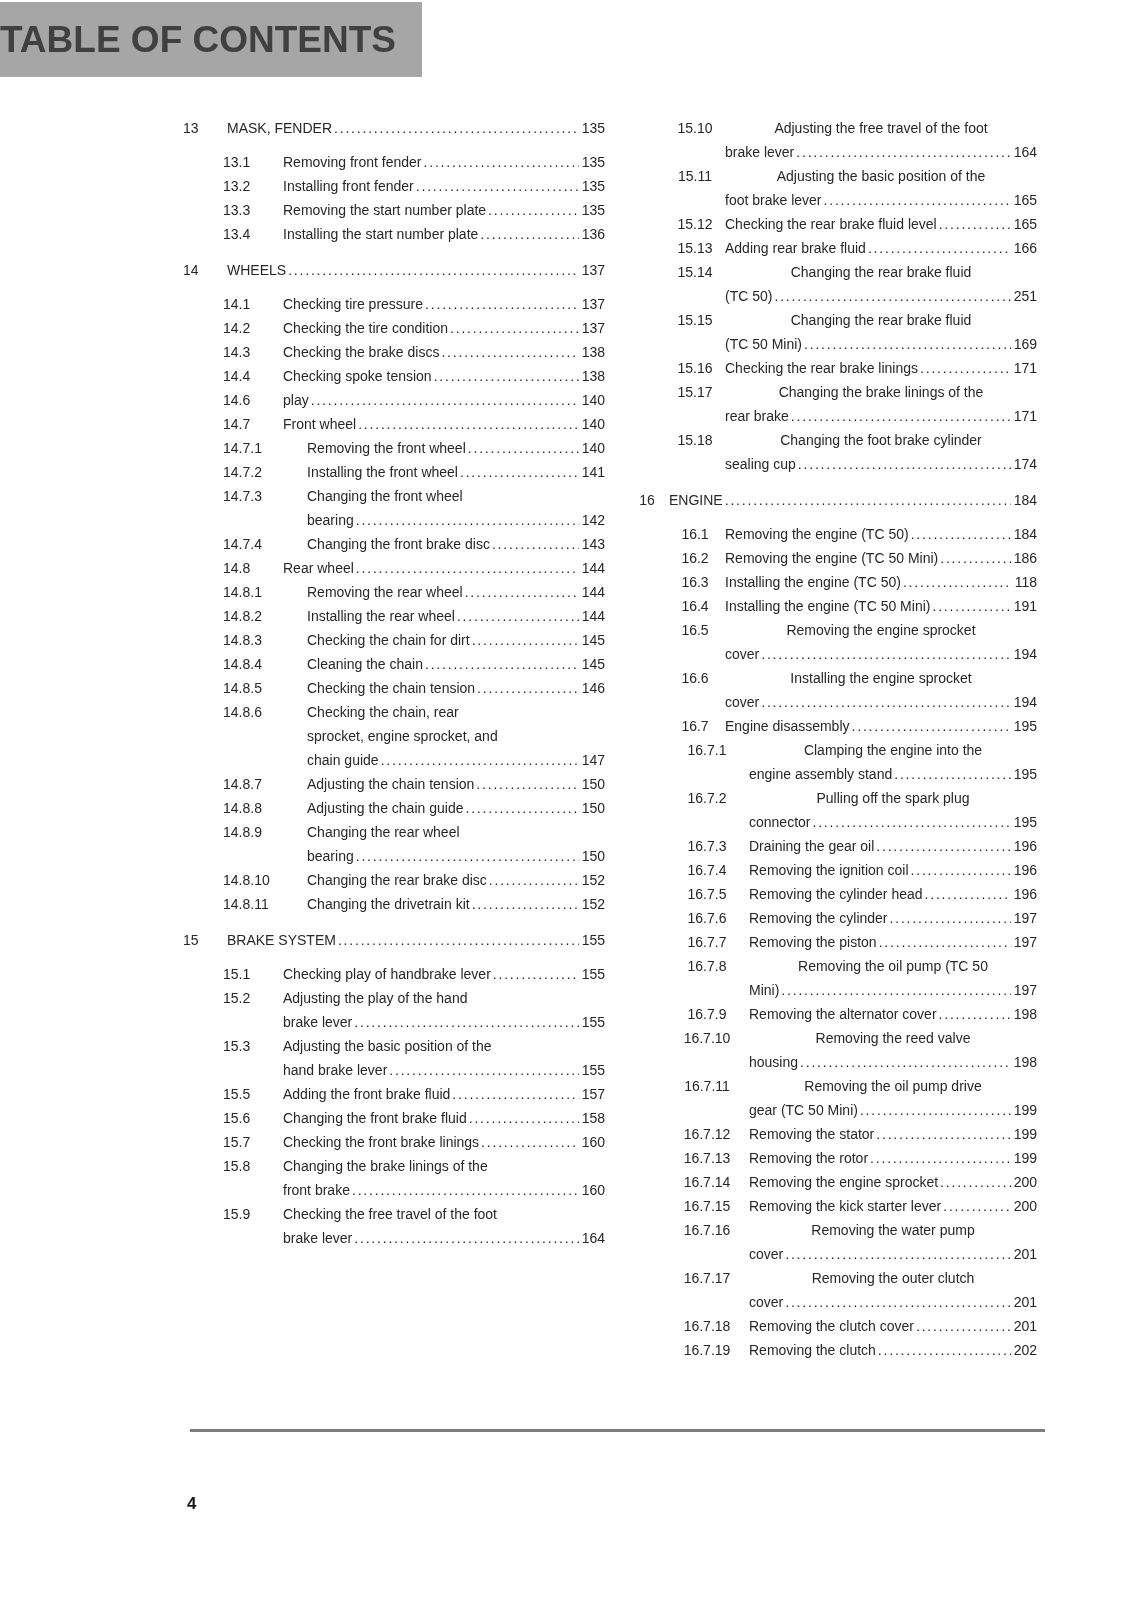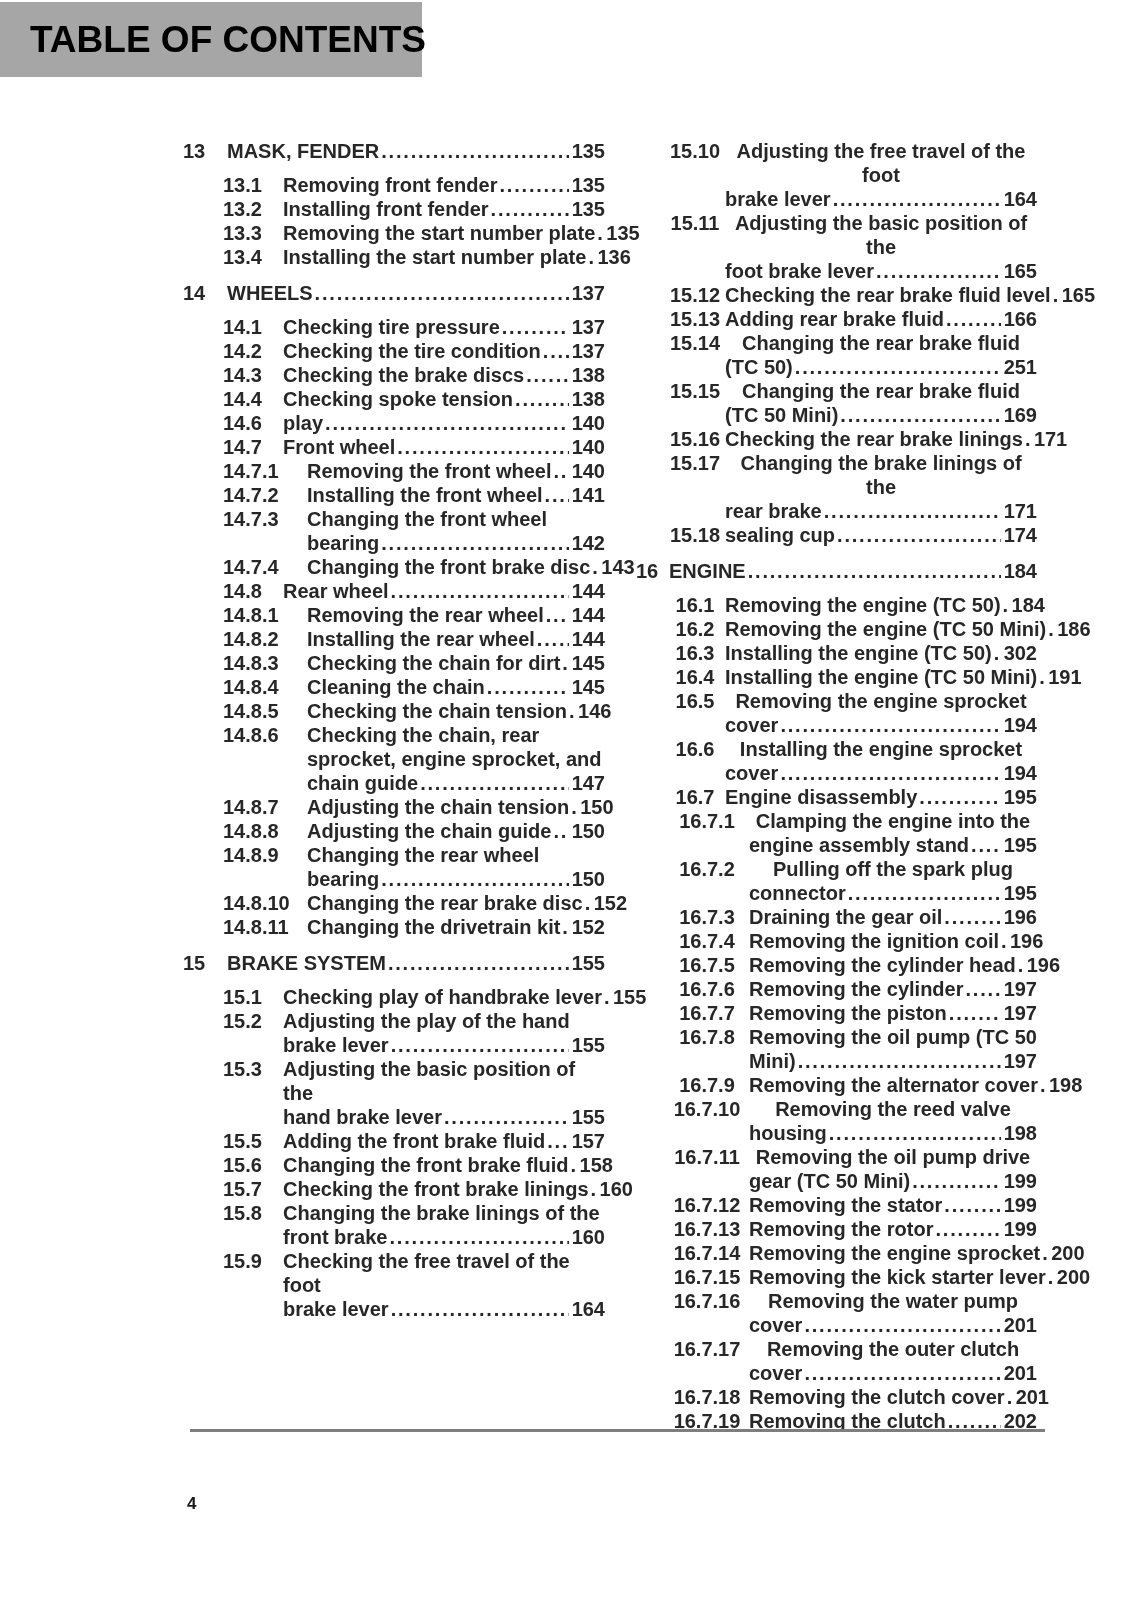--- a/index.html
+++ b/index.html
@@ -15,33 +15,31 @@
   }
   .banner {
     position: absolute;
     left: 0; top: 2px;
     width: 422px; height: 75px;
     background: #a6a6a6;
     display: flex;
     align-items: center;
   }
   .banner-title {
-    margin-left: 30px;
     font-size: 37px;
     font-weight: 700;
-    color: #000000;
+    color: #404040;
     letter-spacing: 0px;
     white-space: nowrap;
   }
   .col {
     position: absolute;
-    top: 139px;
-    font-size: 20px;
+    top: 116px;
+    font-size: 14px;
     line-height: 24px;
-    font-weight: bold;
   }
   .col-left  { left: 183px; width: 422px; }
   .col-right { left: 625px; width: 412px; text-align: center; }
 
   .entry { display: flex; }
   .entry.l0 { margin-top: 12px; margin-bottom: 10px; }
   .entry.l0:first-child { margin-top: 0; }
   .num { flex: 0 0 auto; }
   .l0 .num { width: 44px; }
   .l1, .l2 { padding-left: 40px; }
@@ -549,20 +547,21 @@
           <span class="line last">
             <span class="txt">rear brake</span>
             <span class="dots"></span>
             <span class="pg">171</span>
           </span>
         </span>
       </div>
       <div class="entry l1">
         <span class="num">15.18</span>
         <span class="body">
+          <span class="line">Changing the foot brake cylinder</span>
           <span class="line last">
             <span class="txt">sealing cup</span>
             <span class="dots"></span>
             <span class="pg">174</span>
           </span>
         </span>
       </div>
       <div class="entry l0">
         <span class="num">16</span>
         <span class="body">
@@ -592,21 +591,21 @@
             <span class="pg">186</span>
           </span>
         </span>
       </div>
       <div class="entry l1">
         <span class="num">16.3</span>
         <span class="body">
           <span class="line last">
             <span class="txt">Installing the engine (TC 50)</span>
             <span class="dots"></span>
-            <span class="pg">302</span>
+            <span class="pg">118</span>
           </span>
         </span>
       </div>
       <div class="entry l1">
         <span class="num">16.4</span>
         <span class="body">
           <span class="line last">
             <span class="txt">Installing the engine (TC 50 Mini)</span>
             <span class="dots"></span>
             <span class="pg">191</span>

